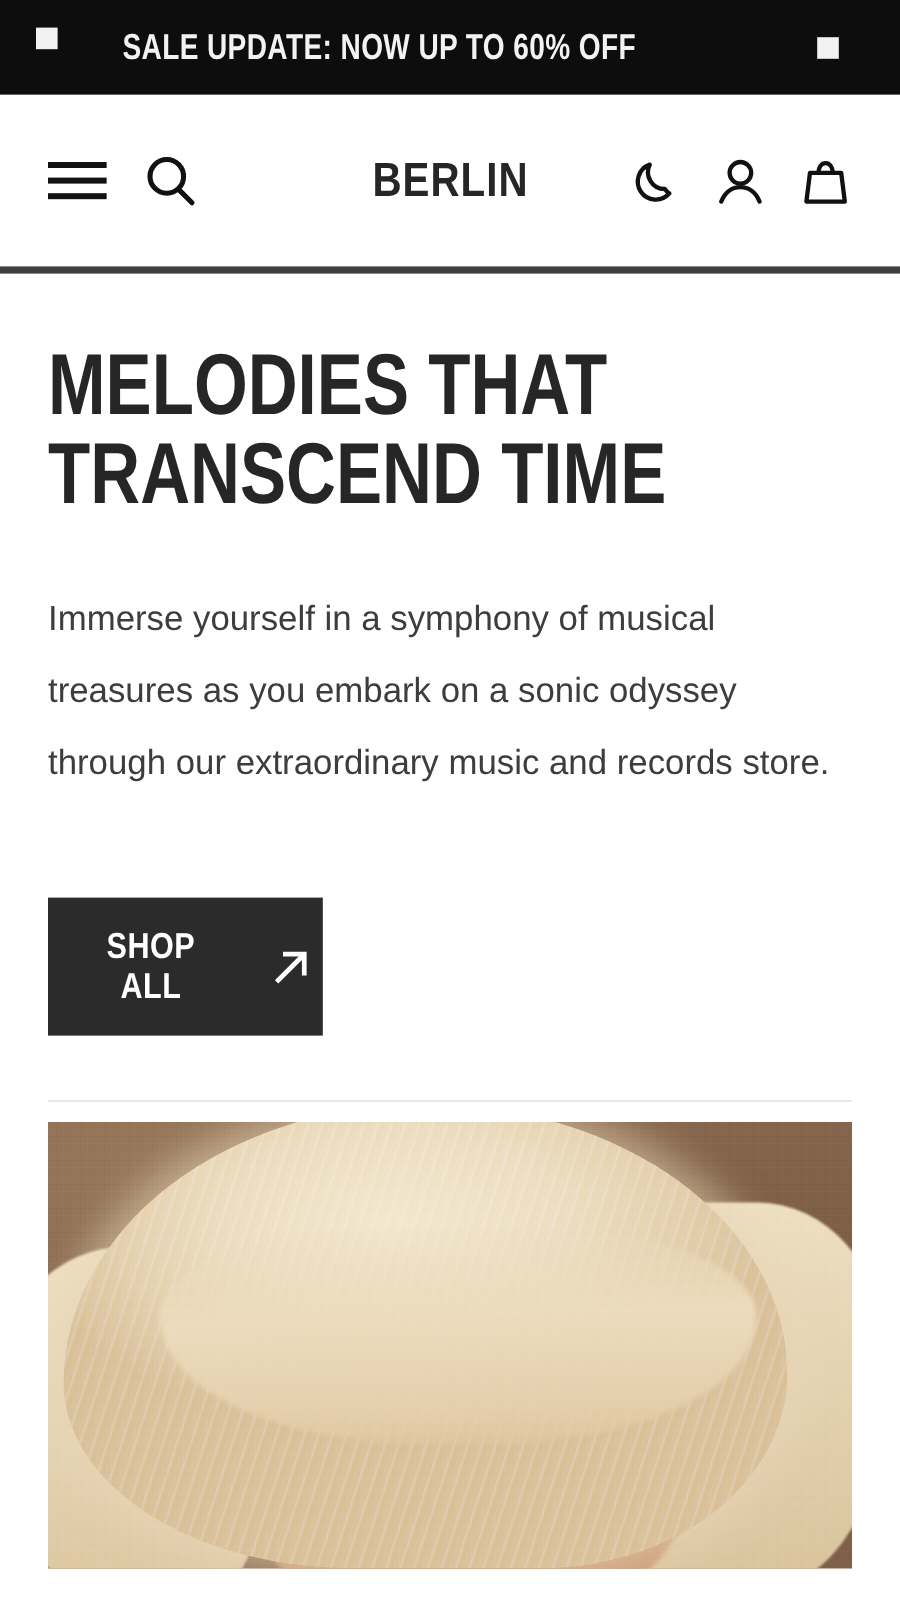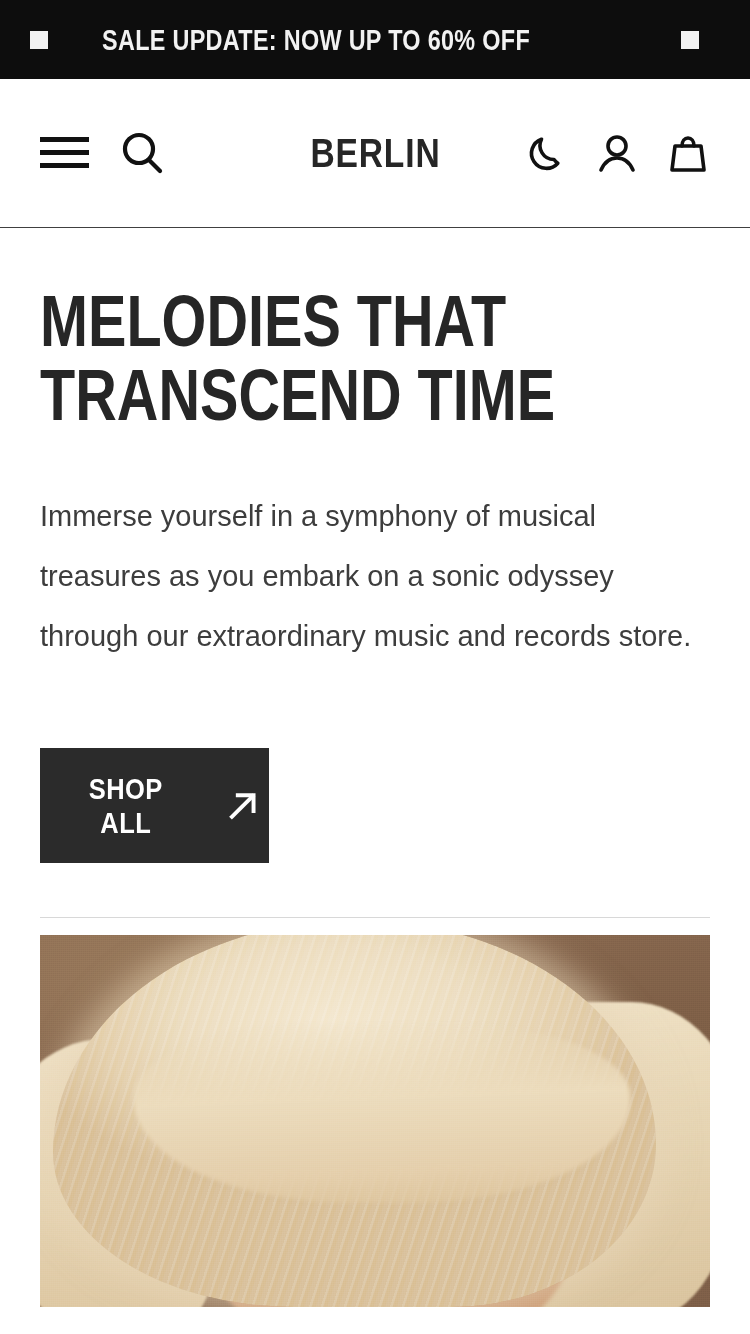--- a/index.html
+++ b/index.html
@@ -11,36 +11,36 @@
   }
   .page { width:750px; height:1334px; position:relative; background:#fff; }
 
   
   .announcement {
     height:79px; background:#0d0d0d; color:#f2f2f2;
     display:flex; align-items:center; overflow:hidden; white-space:nowrap;
   }
   .marquee { display:flex; align-items:center; white-space:nowrap; }
   .marquee-item {
-    display:flex; align-items:center; white-space:nowrap;
+    display:flex; align-items:flex-start; white-space:nowrap;
   }
   .sq-sep {
     display:inline-block; width:18px; height:18px; background:#f2f2f2;
     margin:0 54px 0 30px; flex:none;
   }
   .ann-text {
     font-size:30px; font-weight:700; letter-spacing:0.4px;
     transform:scaleX(0.78); transform-origin:left center;
     white-space:nowrap; display:inline-block;
     font-family:"Liberation Sans", sans-serif;
   }
 
   
   .header {
-    height:149px; background:#fff; border-bottom:1px solid #404040;
+    height:149px; background:#fff; border-bottom:6px solid #404040;
     position:relative; display:flex; align-items:center;
   }
   .hdr-left { position:absolute; left:40px; display:flex; align-items:center; gap:31px; }
   .hdr-right { position:absolute; right:40px; display:flex; align-items:center; gap:27px; }
   .logo {
     position:absolute; left:0; right:0; text-align:center;
     font-size:40px; font-weight:700; color:#262626; letter-spacing:1px;
     pointer-events:none;
   }
   .logo span { display:inline-block; transform:scaleX(0.84); }

